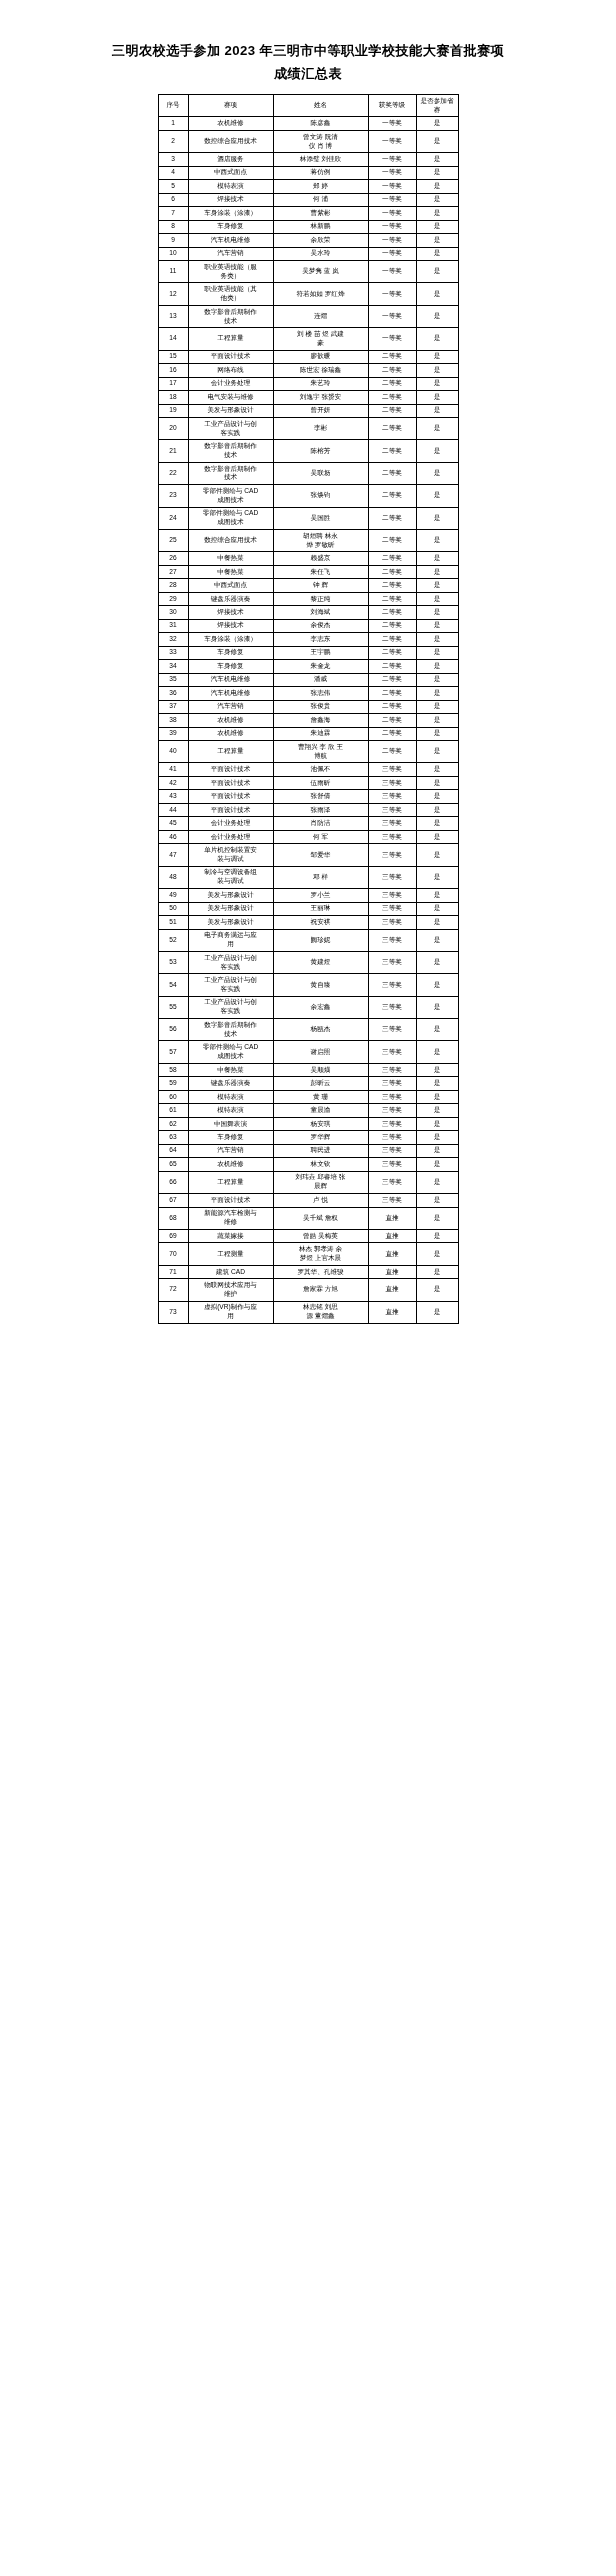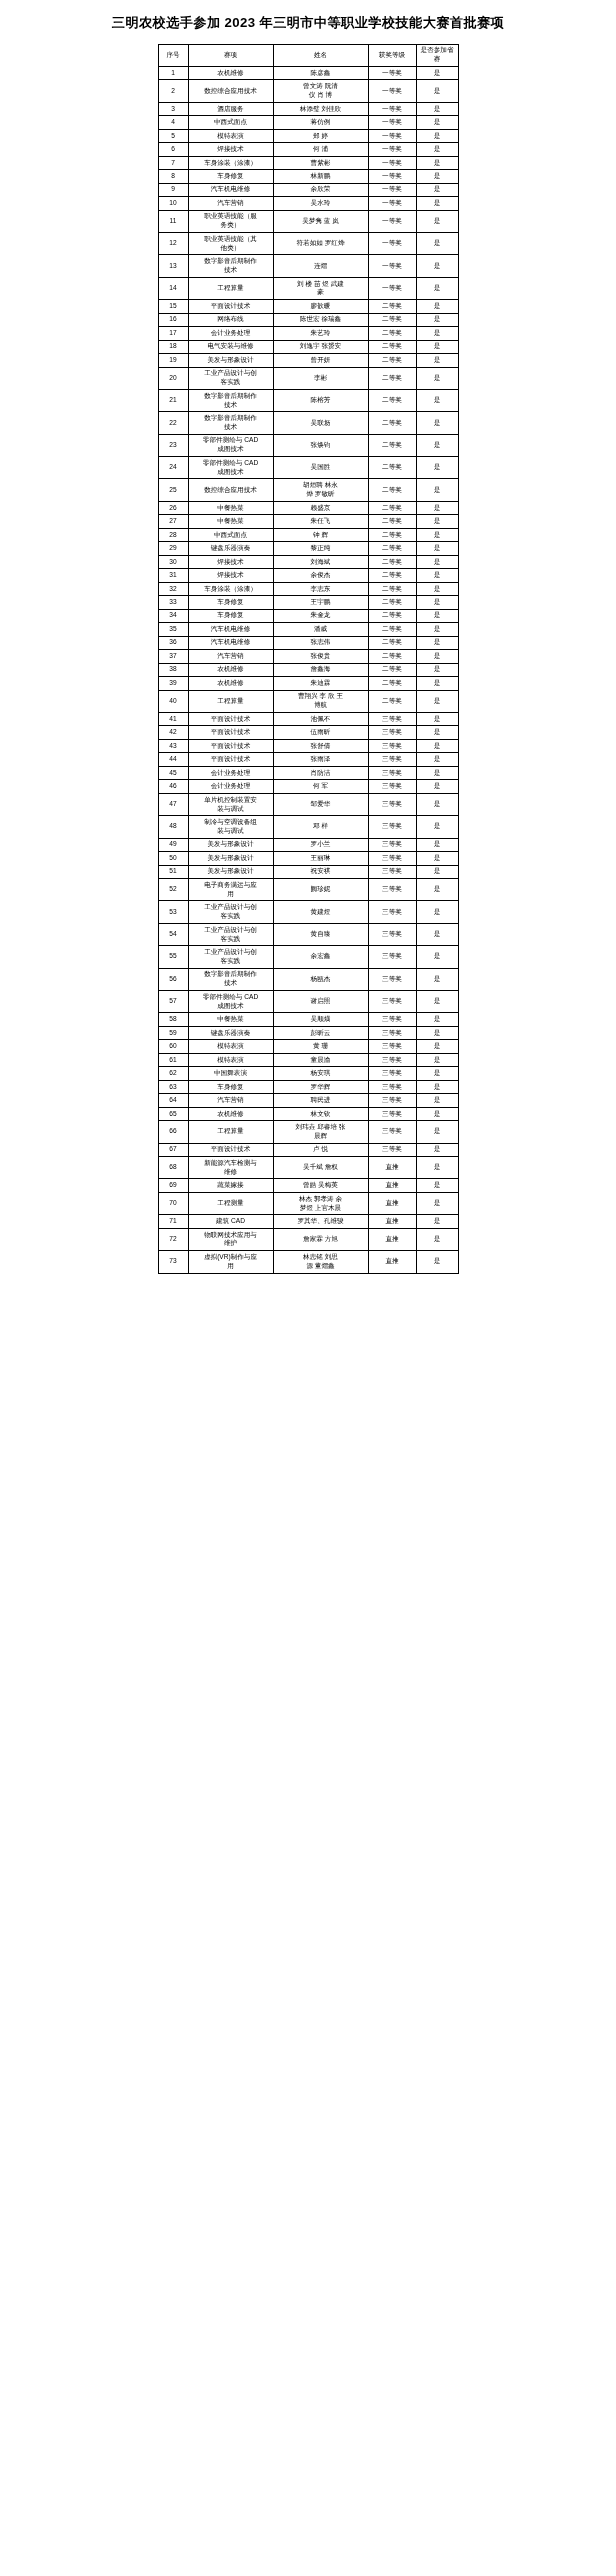--- a/index.html
+++ b/index.html
@@ -9,20 +9,21 @@
   }
   body {
     width: 616px;
     font-family: "Liberation Sans", "DejaVu Sans", sans-serif;
     color: #000000;
   }
   .page {
     width: 616px;
     box-sizing: border-box;
     padding: 8.8px 7px 12.3px 7px;
+    margin-top: 28px;
   }
   .doc-title {
     text-align: center;
     font-size: 13.2px;
     font-weight: bold;
     line-height: 1.7;
     letter-spacing: 0.4px;
     padding: 3.5px 26.4px 1.8px 26.4px;
   }
   .doc-title .line2 {
@@ -56,20 +57,21 @@
   td.no, td.award, td.prov { white-space: nowrap; }
   td.event, td.name { padding-left: 2.6px; padding-right: 2.6px; }
 </style>
 </head>
 <body>
 
 <div class="page">
 
   <div class="doc-title">
     <span>三明农校选手参加 2023 年三明市中等职业学校技能大赛首批赛项</span>
+    <span class="line2">成绩汇总表</span>
   </div>
 
   <table class="results">
     <colgroup>
       <col class="c-no">
       <col class="c-event">
       <col class="c-name">
       <col class="c-award">
       <col class="c-prov">
     </colgroup>

